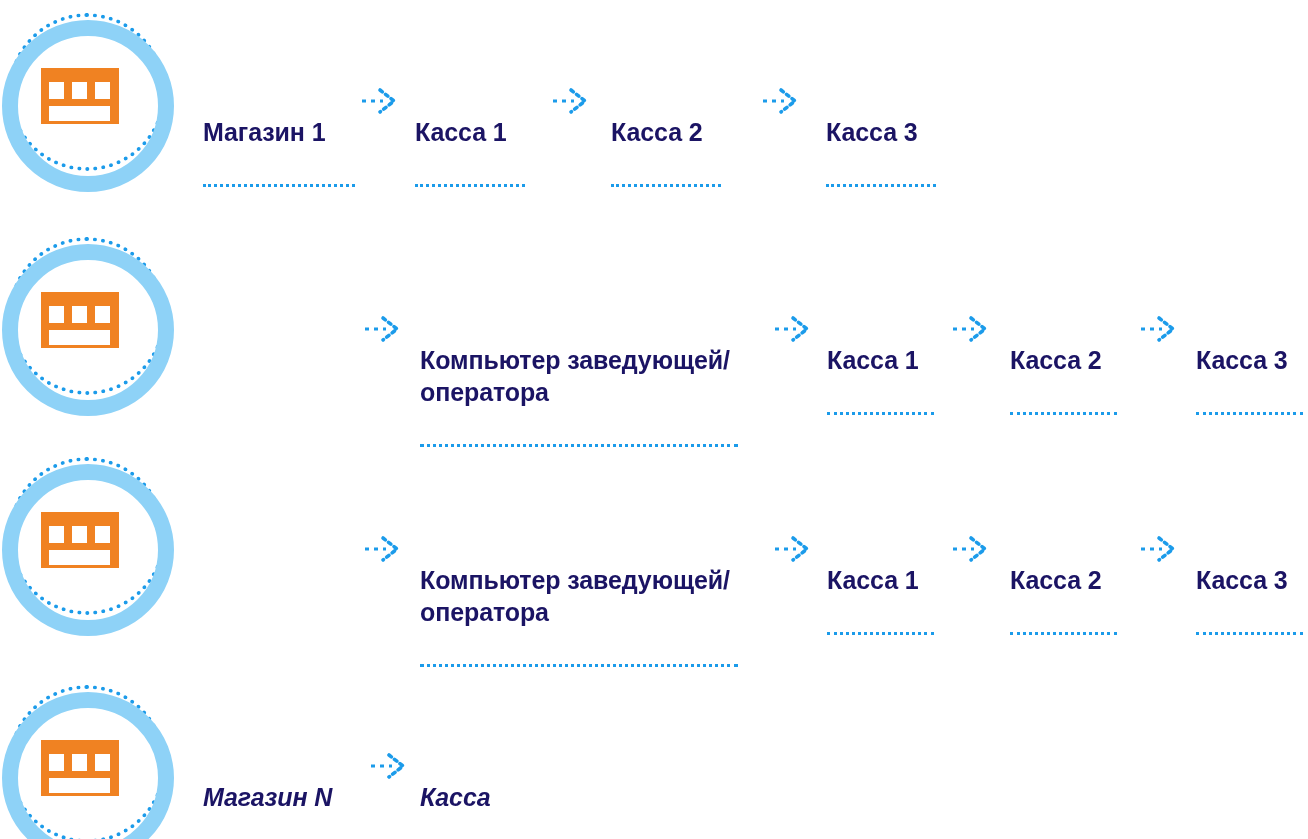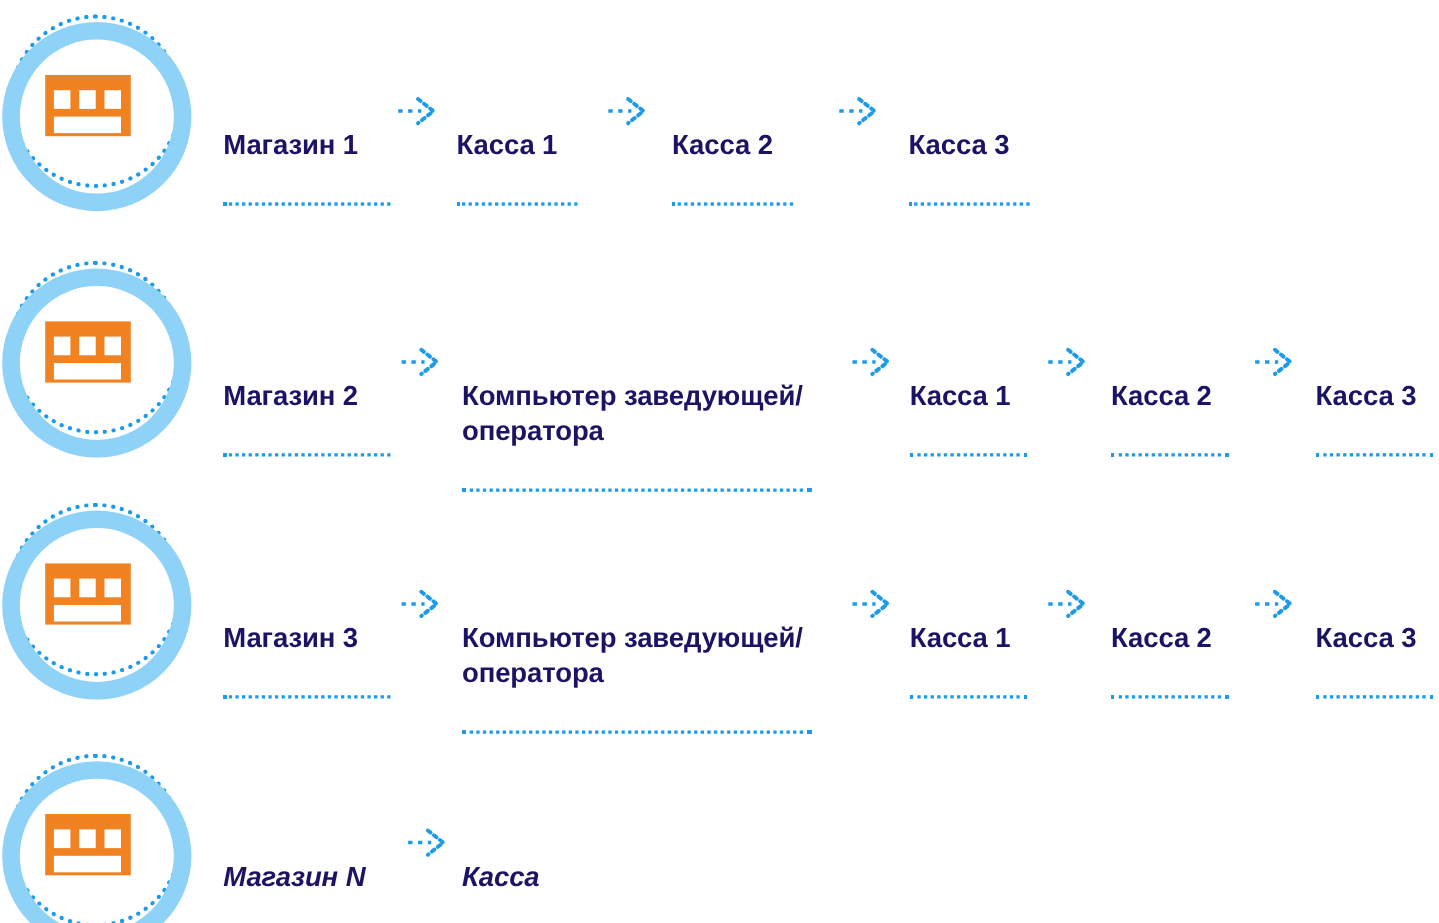--- a/index.html
+++ b/index.html
@@ -146,24 +146,20 @@
       <div class="dotted"></div>
       <div class="ring"></div>
       <svg class="store-icon" viewBox="0 0 78 56">
         <rect x="0" y="0" width="78" height="56" fill="#f08222"></rect>
         <rect x="8" y="14" width="15" height="17" fill="#ffffff"></rect>
         <rect x="31" y="14" width="15" height="17" fill="#ffffff"></rect>
         <rect x="54" y="14" width="15" height="17" fill="#ffffff"></rect>
         <rect x="8" y="38" width="61" height="15" fill="#ffffff"></rect>
       </svg>
     </div>
-    <div class="node" style="left:203px;top:92px;width:152px;">
-      <span class="txt">Магазин 2</span>
-      <span class="uline"></span>
-    </div>
     <div class="node" style="left:420px;top:92px;width:318px;">
       <span class="txt">Компьютер заведующей/
 оператора</span>
       <span class="uline"></span>
     </div>
     <div class="node" style="left:827px;top:92px;width:107px;">
       <span class="txt">Касса 1</span>
       <span class="uline"></span>
     </div>
     <div class="node" style="left:1010px;top:92px;width:107px;">
@@ -197,24 +193,20 @@
       <div class="dotted"></div>
       <div class="ring"></div>
       <svg class="store-icon" viewBox="0 0 78 56">
         <rect x="0" y="0" width="78" height="56" fill="#f08222"></rect>
         <rect x="8" y="14" width="15" height="17" fill="#ffffff"></rect>
         <rect x="31" y="14" width="15" height="17" fill="#ffffff"></rect>
         <rect x="54" y="14" width="15" height="17" fill="#ffffff"></rect>
         <rect x="8" y="38" width="61" height="15" fill="#ffffff"></rect>
       </svg>
     </div>
-    <div class="node" style="left:203px;top:92px;width:152px;">
-      <span class="txt">Магазин 3</span>
-      <span class="uline"></span>
-    </div>
     <div class="node" style="left:420px;top:92px;width:318px;">
       <span class="txt">Компьютер заведующей/
 оператора</span>
       <span class="uline"></span>
     </div>
     <div class="node" style="left:827px;top:92px;width:107px;">
       <span class="txt">Касса 1</span>
       <span class="uline"></span>
     </div>
     <div class="node" style="left:1010px;top:92px;width:107px;">

